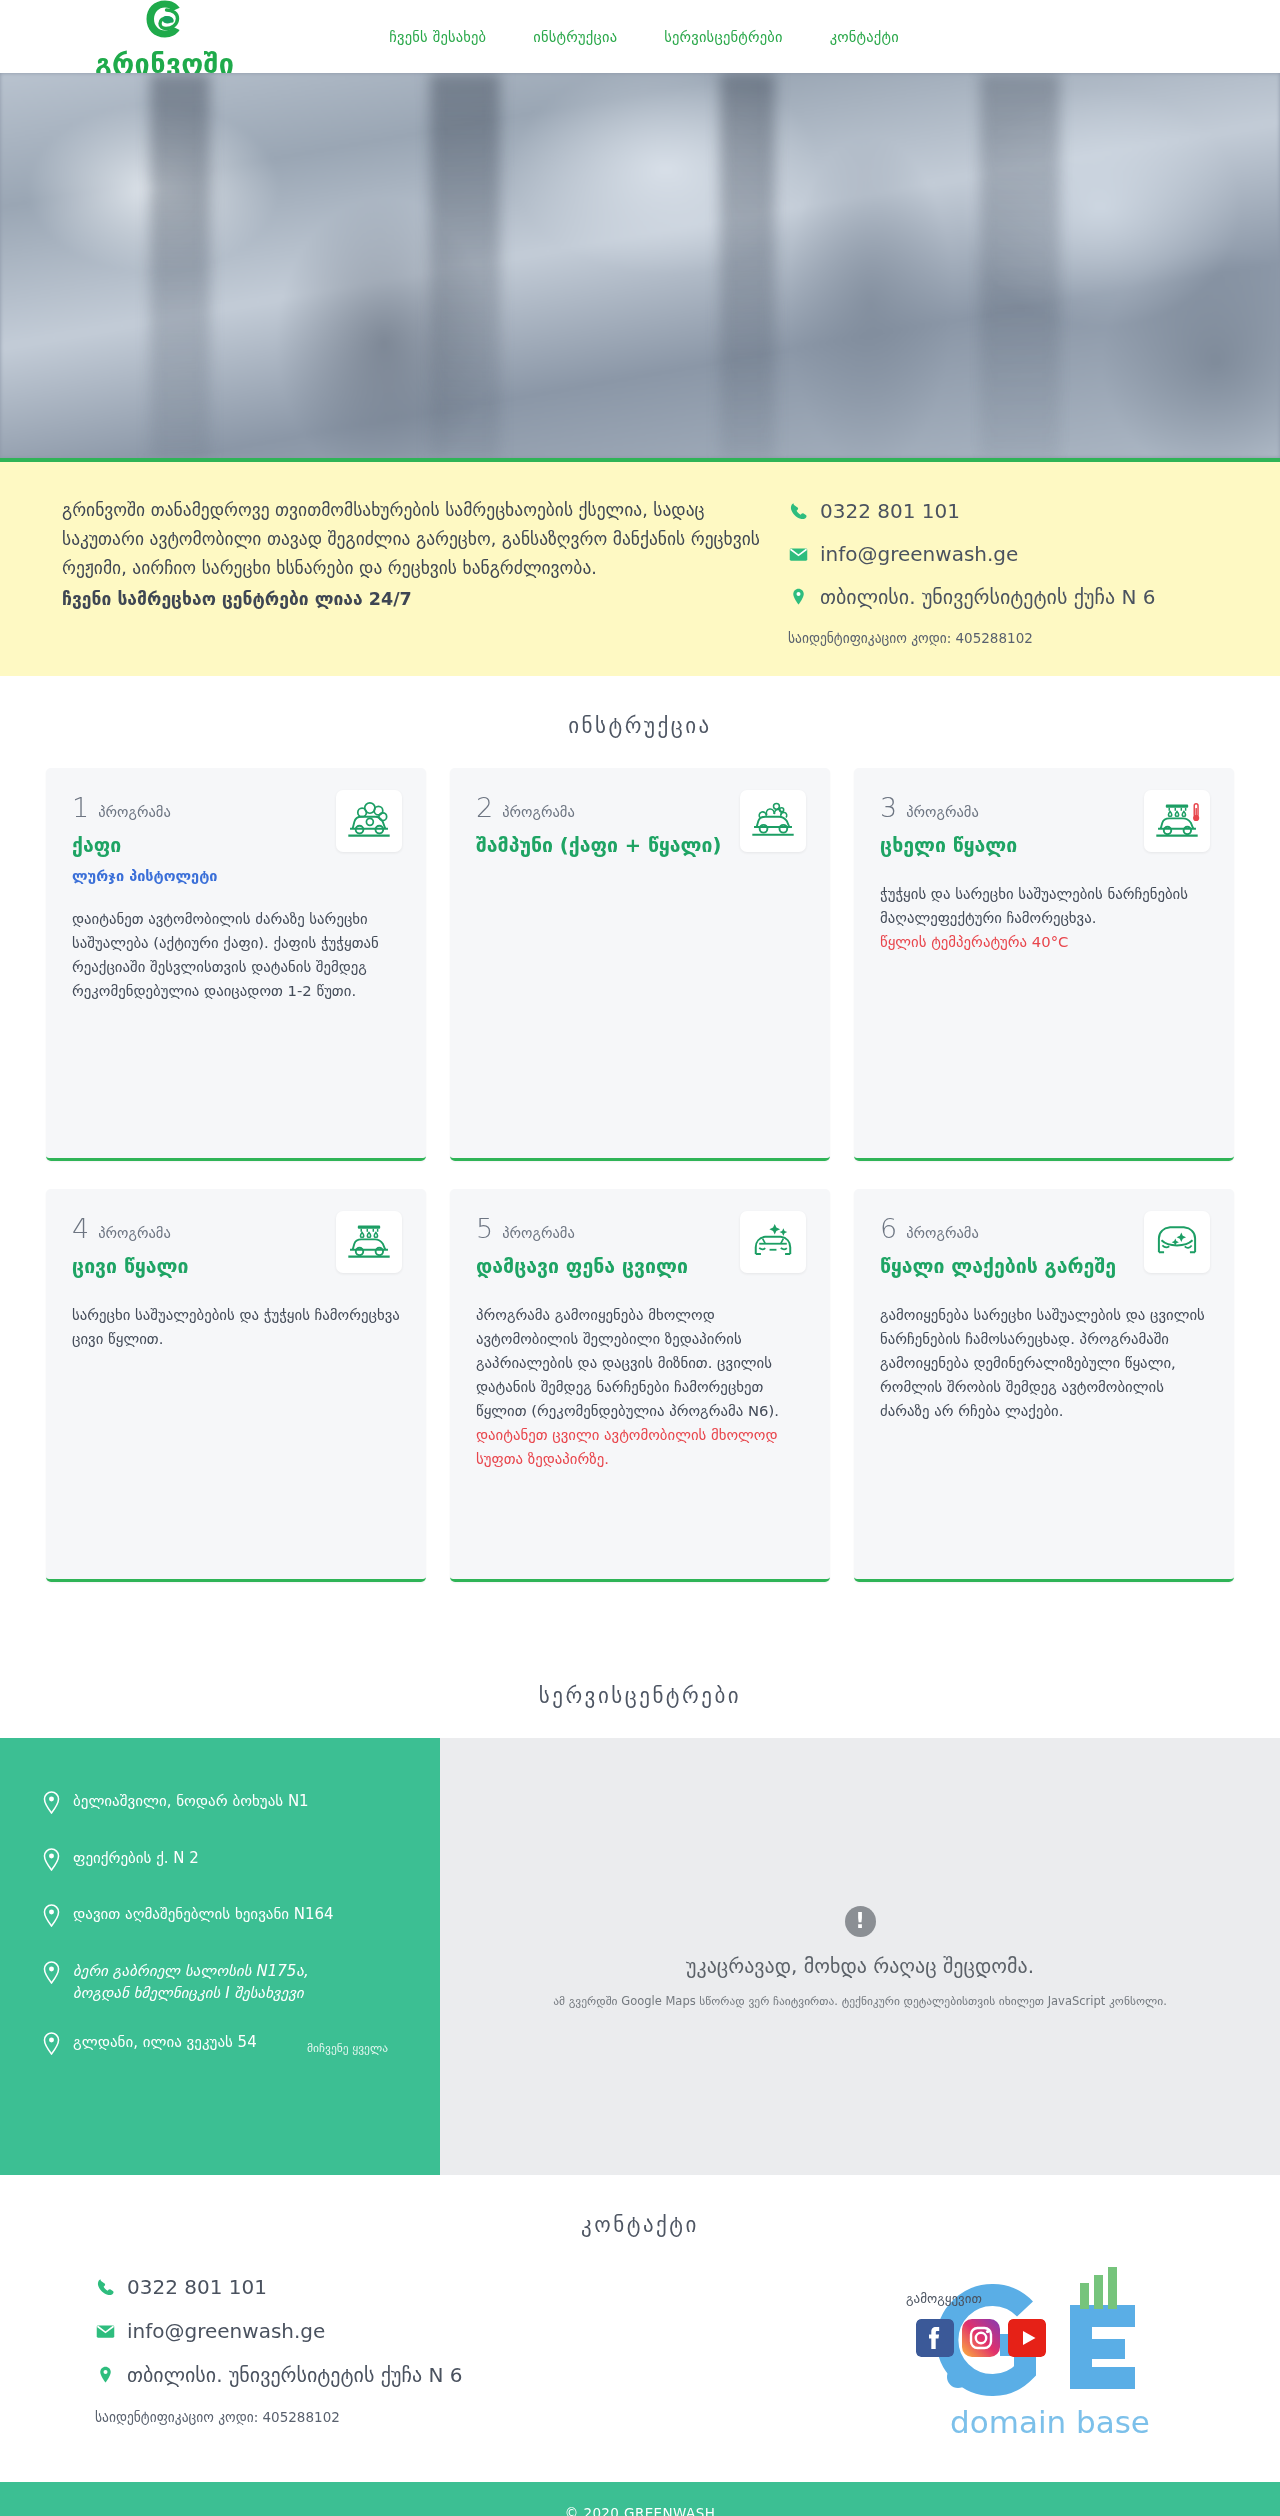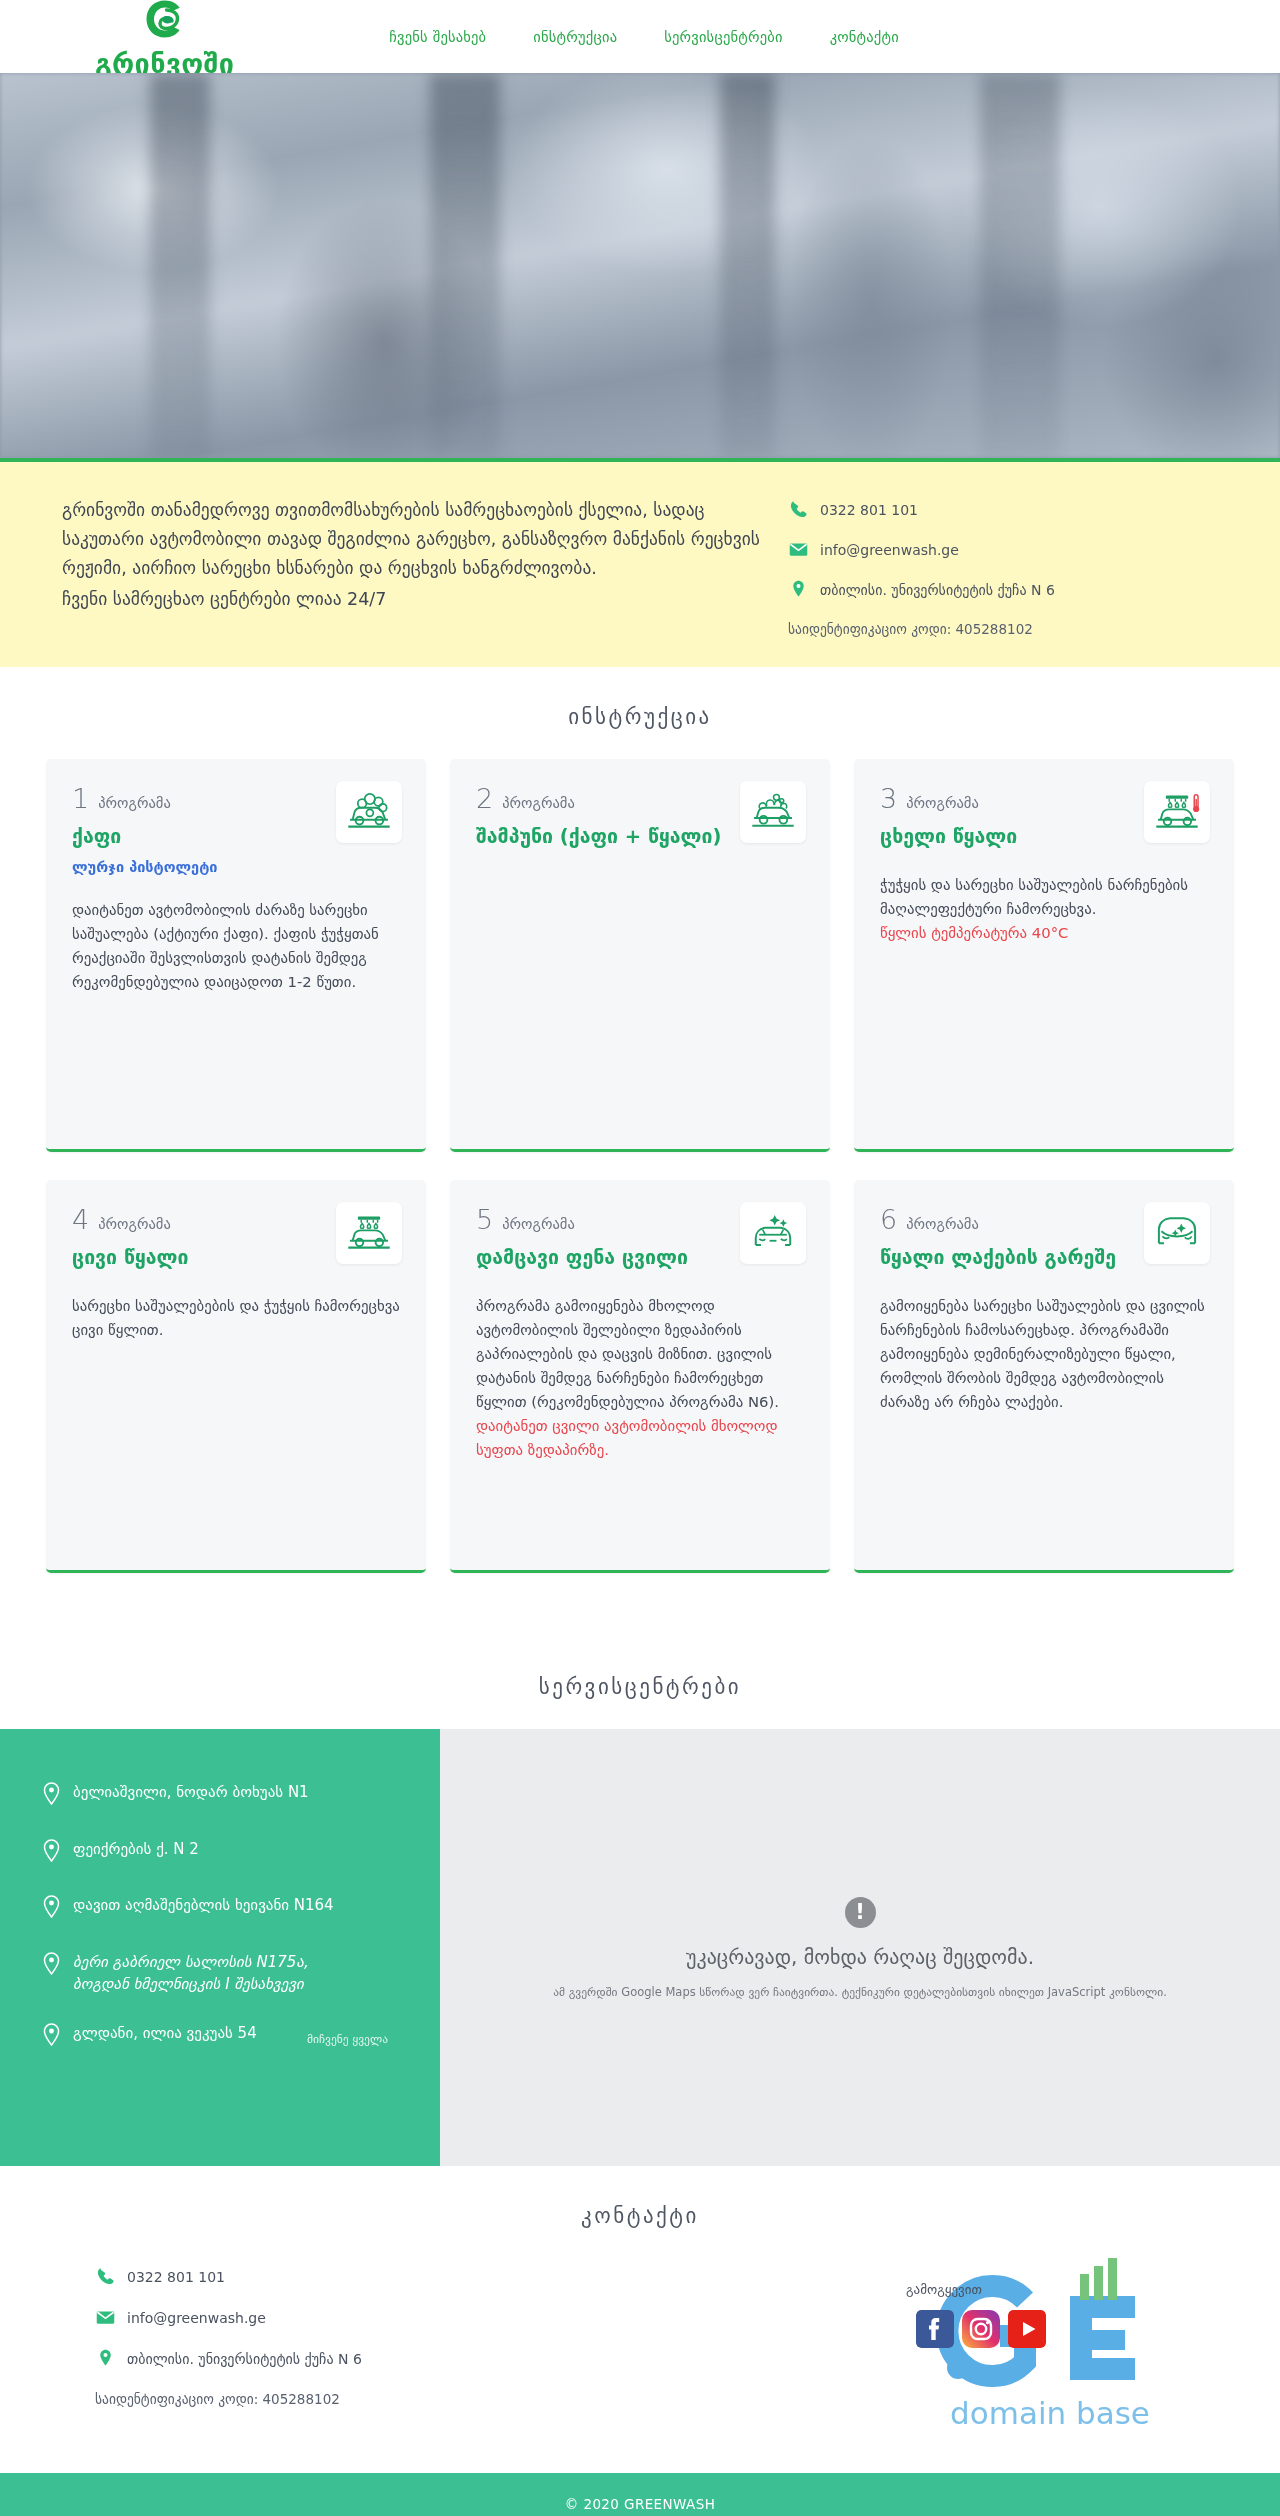--- a/index.html
+++ b/index.html
@@ -84,33 +84,33 @@
     display: flex;
     align-items: flex-start;
   }
   .intro-text {
     margin-left: 62px;
     width: 700px;
     font-size: 17.5px;
     line-height: 1.65;
     color: #3e4653;
   }
-  .intro-sub { margin-top: 2px; }
+  .intro-sub { margin-top: 2px; font-weight: bold; }
   .contact-col {
     margin-left: 26px;
     display: flex;
     flex-direction: column;
     gap: 19px;
     padding-top: 3px;
   }
   .cinfo {
     display: flex;
     align-items: center;
     gap: 11px;
-    font-size: 14px;
+    font-size: 20px;
     color: #4a525f;
     cursor: pointer;
   }
   .cinfo-plain {
     font-size: 13.5px;
     color: #59616e;
     margin-top: 2px;
   }
   .ico { width: 21px; height: 21px; flex: 0 0 21px; display:block; }
 

